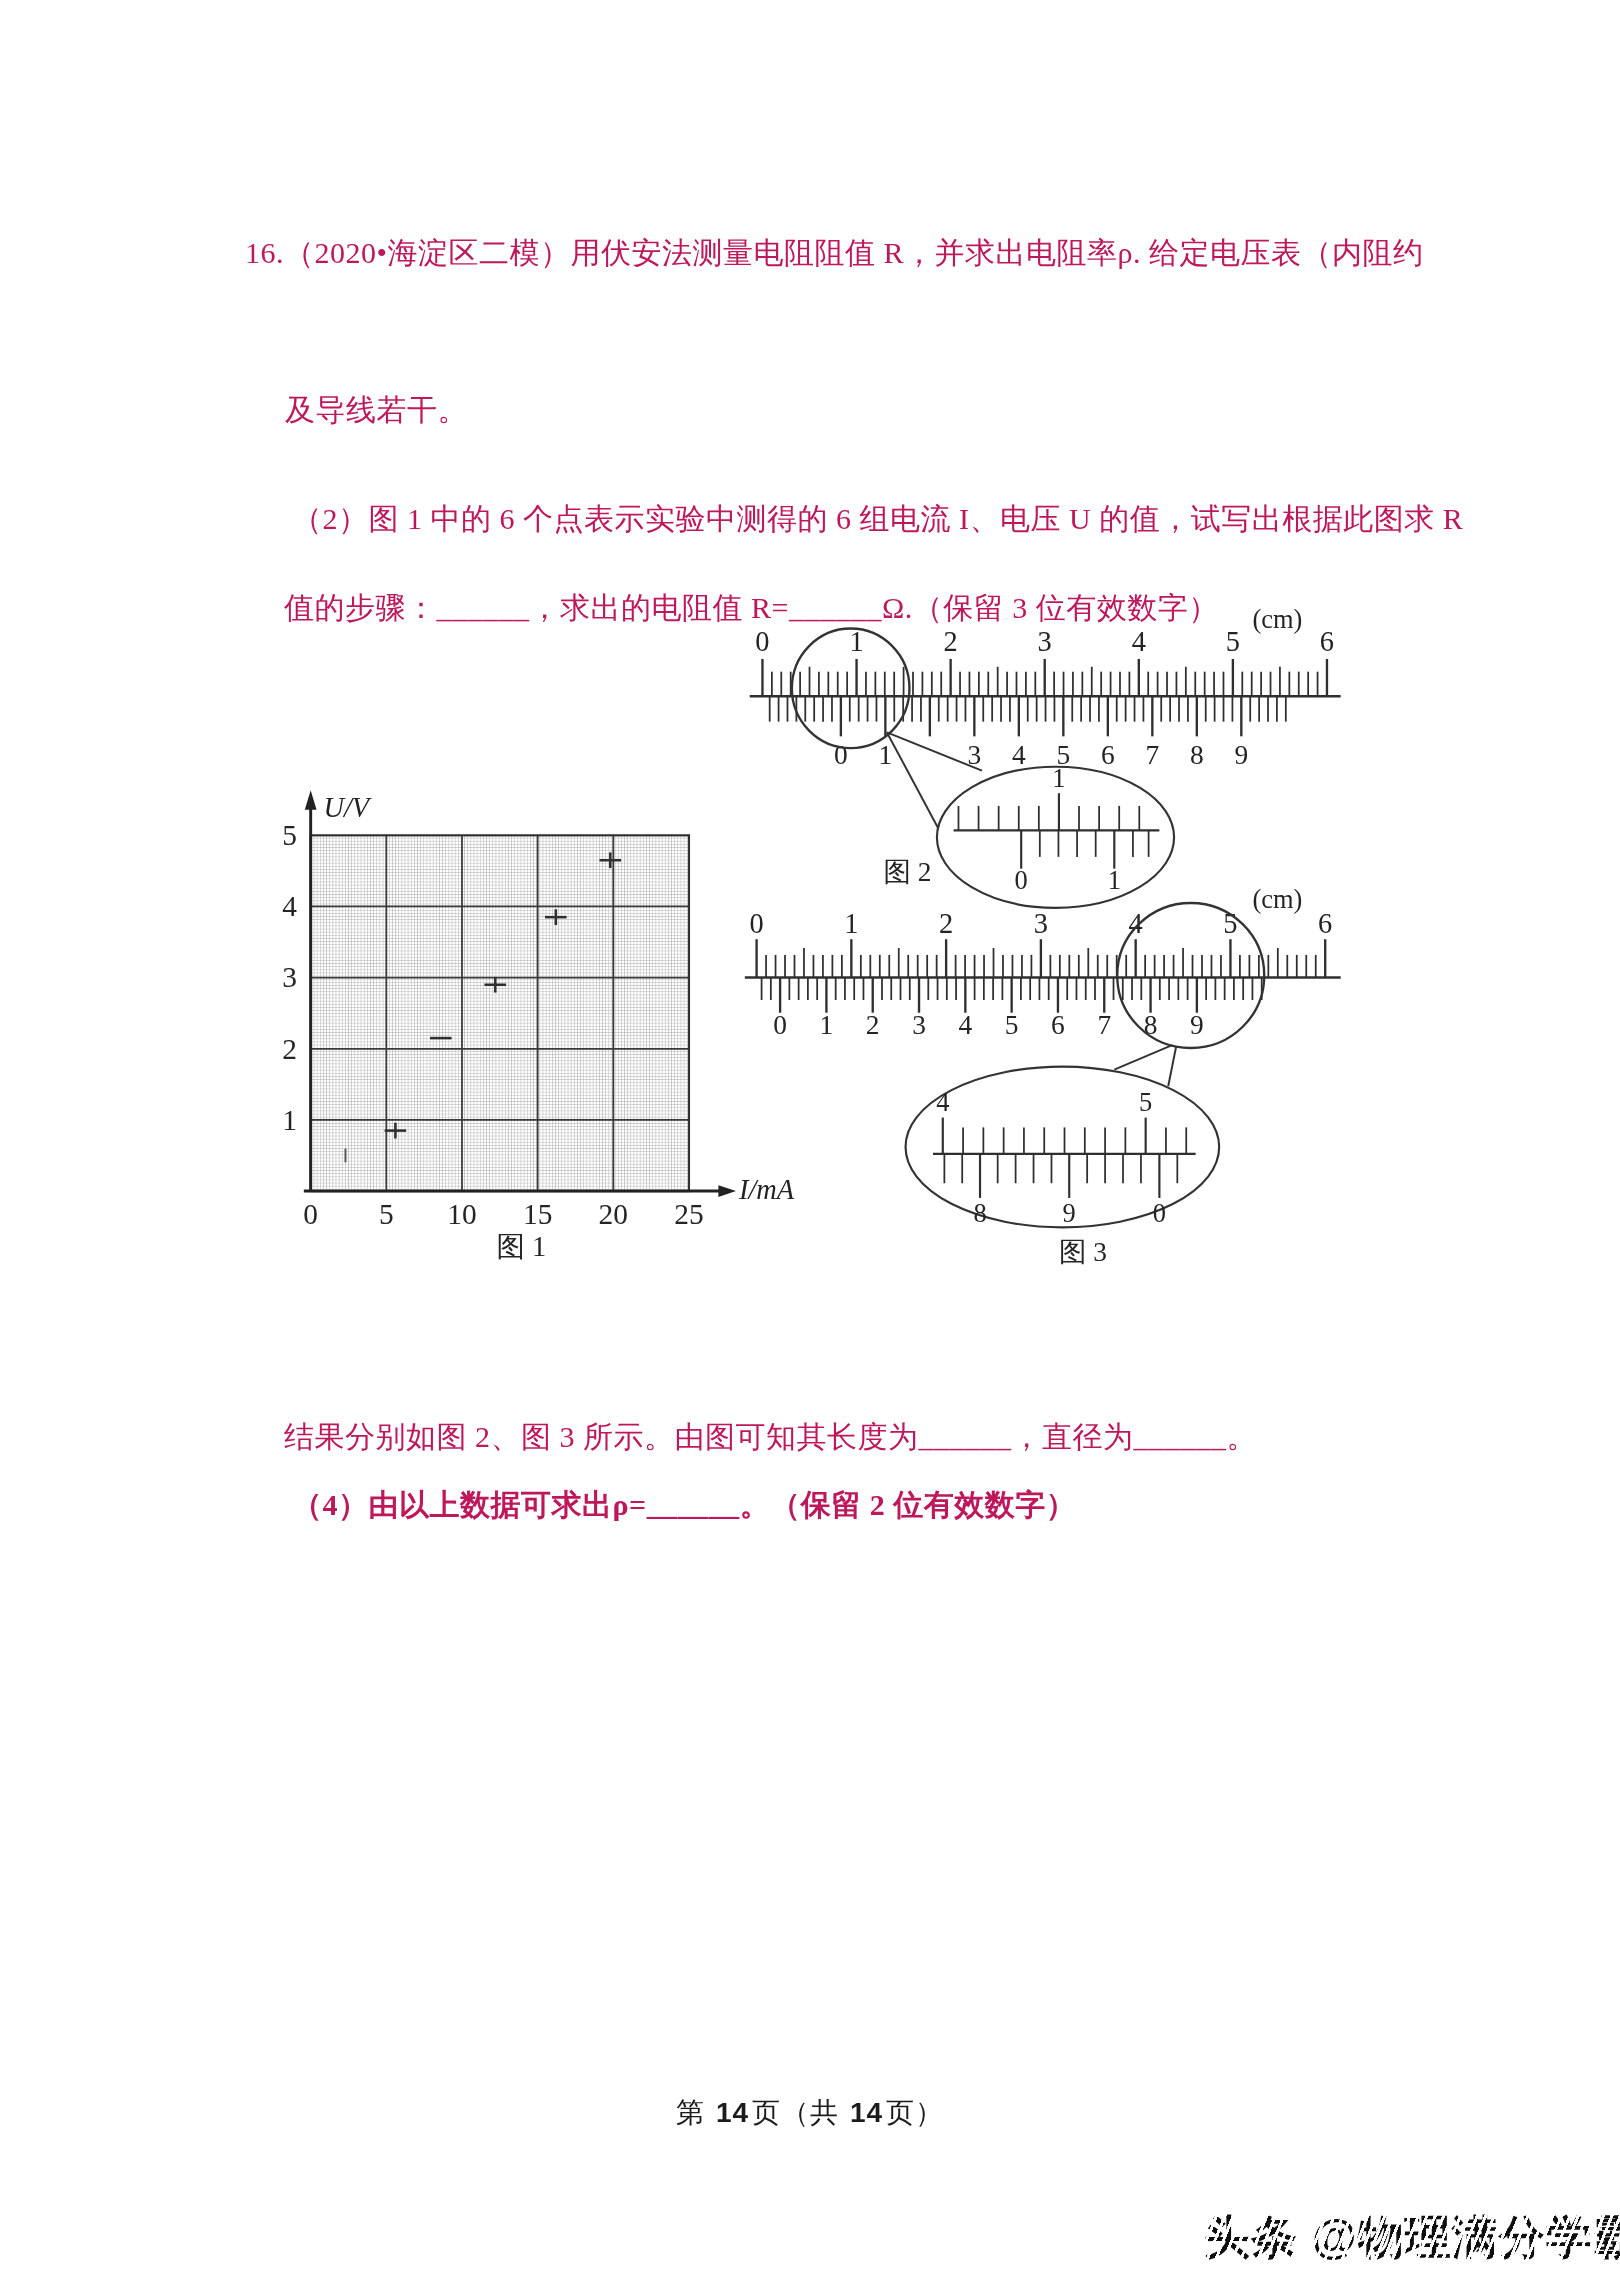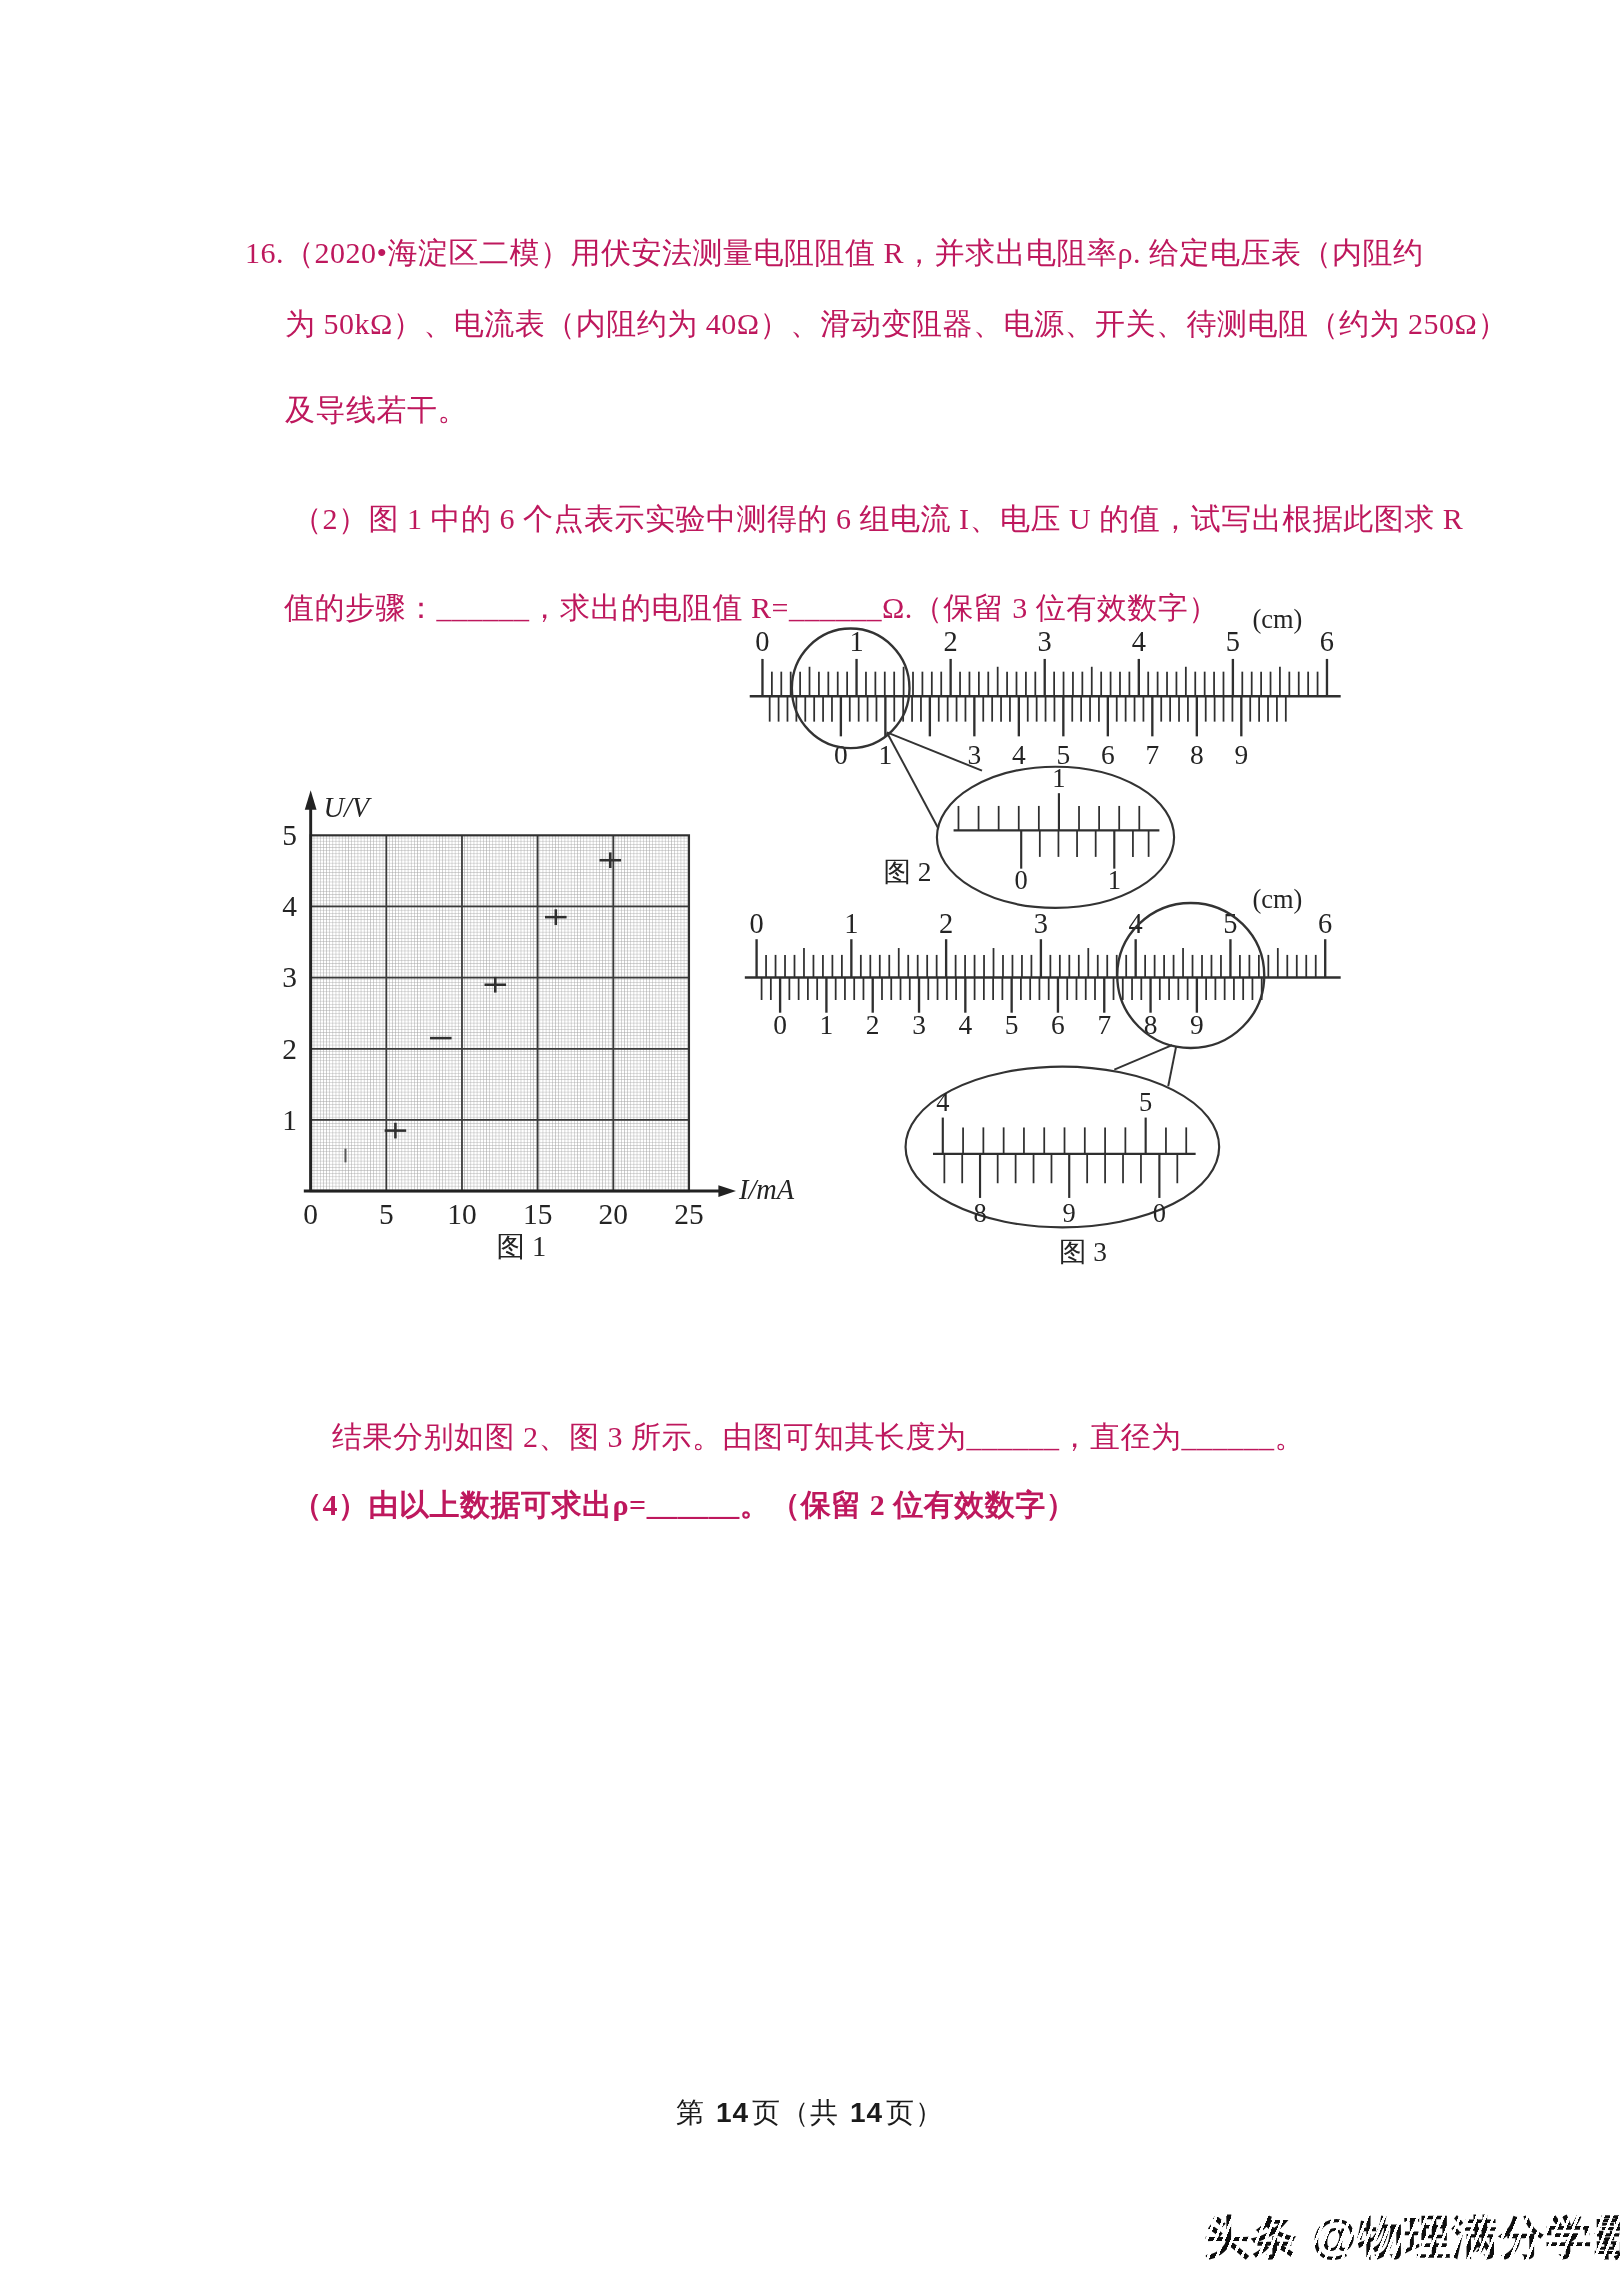--- a/index.html
+++ b/index.html
@@ -12,21 +12,21 @@
     position:absolute;font-size:30px;line-height:39px;white-space:nowrap;
     letter-spacing:0.5px;color:#be185d;
   }
   .q1{left:245px;top:233px;}
   .q2{left:285px;top:304px;}
   .q3{left:285px;top:374px;margin-top:16px;}
   .q4{left:292px;top:431px;}
   .q5{left:292px;top:499px;}
   .q6{left:284px;top:588px;}
   .q7{left:292px;top:1347px;}
-  .q8{left:284px;top:1417px;margin-left:48px;}
+  .q8{left:284px;top:1417px;}
   .q9{left:292px;top:1485px;font-weight:bold;}
   #fig{position:absolute;left:0;top:0;pointer-events:none;}
   svg text{font-family:"Liberation Serif","DejaVu Serif",serif;fill:#242424;}
   .footer{
     position:absolute;left:0;top:2094px;width:1620px;text-align:center;
     font-size:28px;color:#1b1b1b;letter-spacing:1px;
   }
   .footer b{
     font-family:"Liberation Sans","DejaVu Sans",sans-serif;
     font-weight:700;padding:0 2.9px;
@@ -41,21 +41,20 @@
     content:"";position:absolute;inset:-3.9px -5.9px;
     background:repeating-linear-gradient(112deg,rgba(255,255,255,0) 0 4.9px,#ffffff 4.9px 7.8px);
     pointer-events:none;
   }
 </style>
 </head>
 <body>
 
 <div class="page">
   <div class="q q1">16.（2020•海淀区二模）用伏安法测量电阻阻值 R，并求出电阻率ρ. 给定电压表（内阻约</div>
-  <div class="q q2">为 50kΩ）、电流表（内阻约为 40Ω）、滑动变阻器、电源、开关、待测电阻（约为 250Ω）</div>
   <div class="q q3">及导线若干。</div>
   <div class="q q5">（2）图 1 中的 6 个点表示实验中测得的 6 组电流 I、电压 U 的值，试写出根据此图求 R</div>
   <div class="q q6">值的步骤：______，求出的电阻值 R=______Ω.（保留 3 位有效数字）</div>
   <div class="q q8">结果分别如图 2、图 3 所示。由图可知其长度为______，直径为______。</div>
   <div class="q q9">（4）由以上数据可求出ρ=______。（保留 2 位有效数字）</div>
 
   <svg id="fig" width="1620" height="2292" viewBox="0 0 1653 2338">
       <defs>
         <pattern id="mesh" width="3.2" height="3.2" patternUnits="userSpaceOnUse">
           <path d="M3.2 0H0V3.2" fill="none" stroke="#a3a3a3" stroke-width="0.9"></path>

